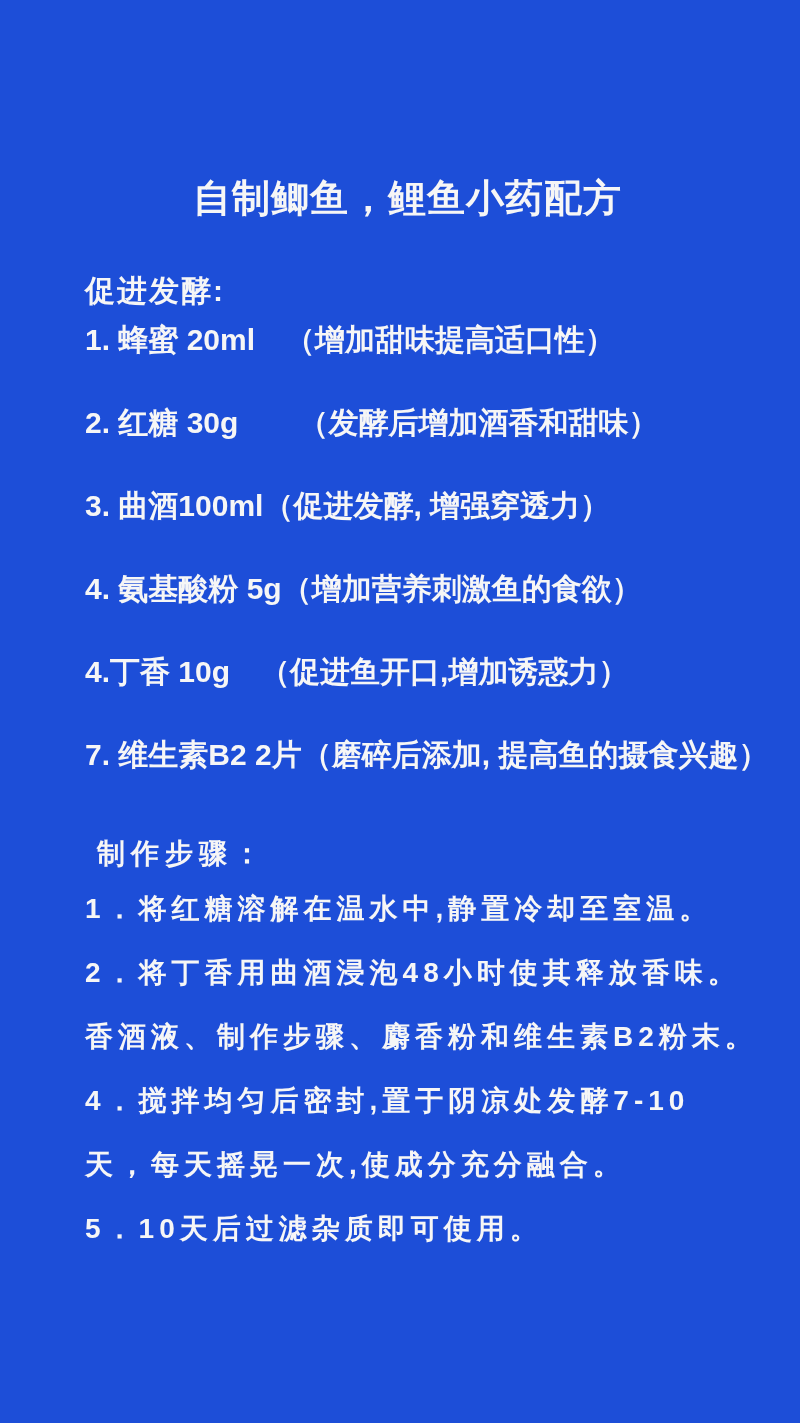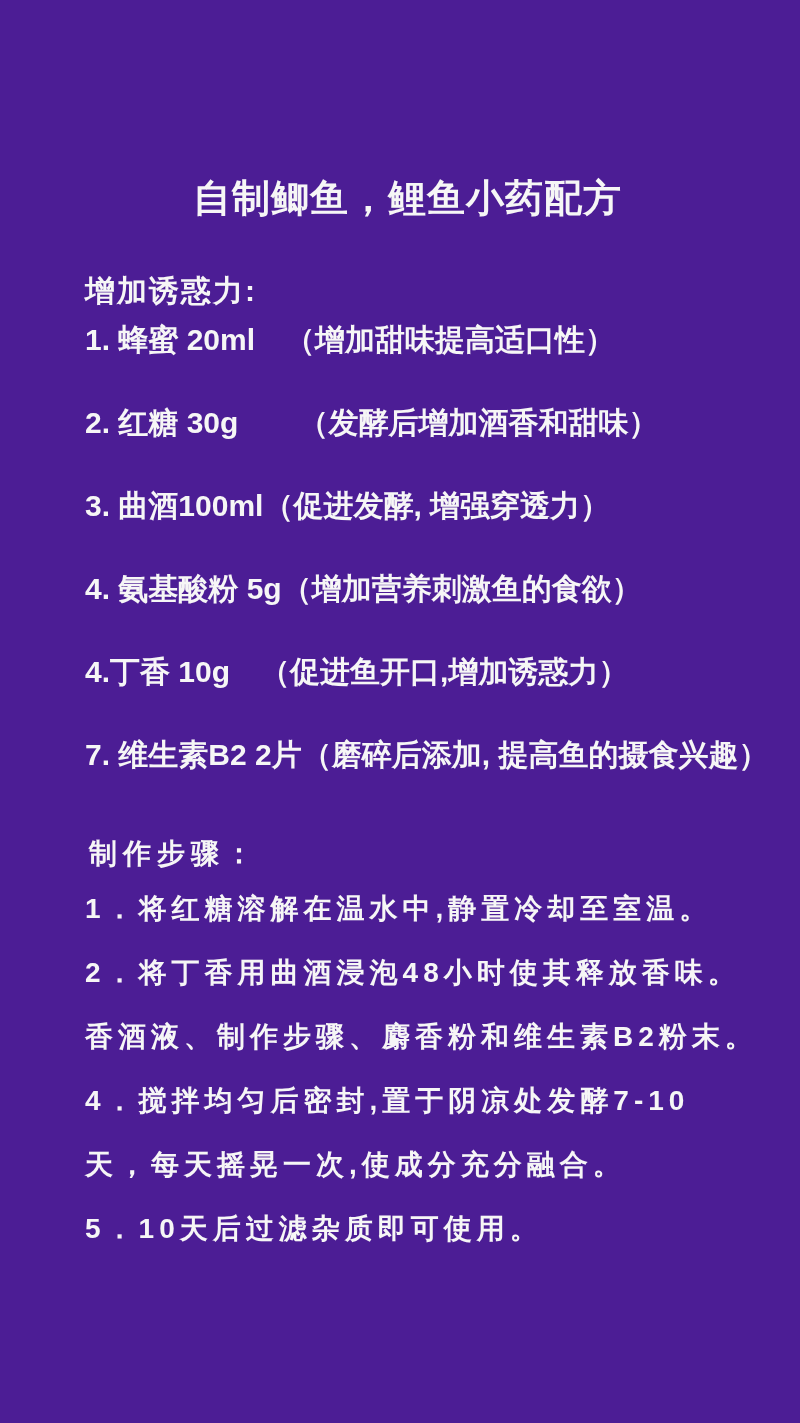--- a/index.html
+++ b/index.html
@@ -1,21 +1,21 @@
 <!DOCTYPE html>
 <html><head>
 <meta charset="utf-8">
 <style>
   html, body { margin: 0; padding: 0; }
   body { background: #3c3c3e; }
   .page {
     position: relative;
     width: 800px;
     height: 1423px;
-    background: #4c1d95;
+    background: #1d4ed8;
     color: #f6f6f6;
     font-family: "Liberation Sans", "DejaVu Sans", sans-serif;
     overflow: hidden;
     box-sizing: border-box;
     padding: 0 70px 0 85px;
   }
   .title {
     margin: 0;
     padding-top: 170px;
     text-align: center;
@@ -39,21 +39,21 @@
   }
   .ing-item {
     font-size: 30px;
     line-height: 36px;
     font-weight: 600;
     margin-top: 47px;
     white-space: nowrap;
   }
   .ing-item:first-child { margin-top: 13px; }
   .steps-heading {
-    margin: 63px 0 0 4px;
+    margin: 63px 0 0 12px;
     font-size: 28px;
     line-height: 36px;
     font-weight: 700;
     letter-spacing: 6px;
   }
   .step-line {
     font-size: 28px;
     line-height: 36px;
     font-weight: 600;
     letter-spacing: 5px;
@@ -62,21 +62,21 @@
   }
   .step-line.first { margin-top: 19px; }
 </style>
 </head>
 <body>
 
 <div class="page">
 
   <h1 class="title">自制鲫鱼，鲤鱼小药配方</h1>
 
-  <h2 class="ing-heading">增加诱惑力:</h2>
+  <h2 class="ing-heading">促进发酵:</h2>
 
   <ul class="ing-list">
     <li class="ing-item">1. 蜂蜜 20ml　（增加甜味提高适口性）</li>
     <li class="ing-item">2. 红糖 30g　　（发酵后增加酒香和甜味）</li>
     <li class="ing-item">3. 曲酒100ml（促进发酵, 增强穿透力）</li>
     <li class="ing-item">4. 氨基酸粉 5g（增加营养刺激鱼的食欲）</li>
     <li class="ing-item">4.丁香 10g　（促进鱼开口,增加诱惑力）</li>
     <li class="ing-item">7. 维生素B2 2片（磨碎后添加, 提高鱼的摄食兴趣）</li>
   </ul>
 

